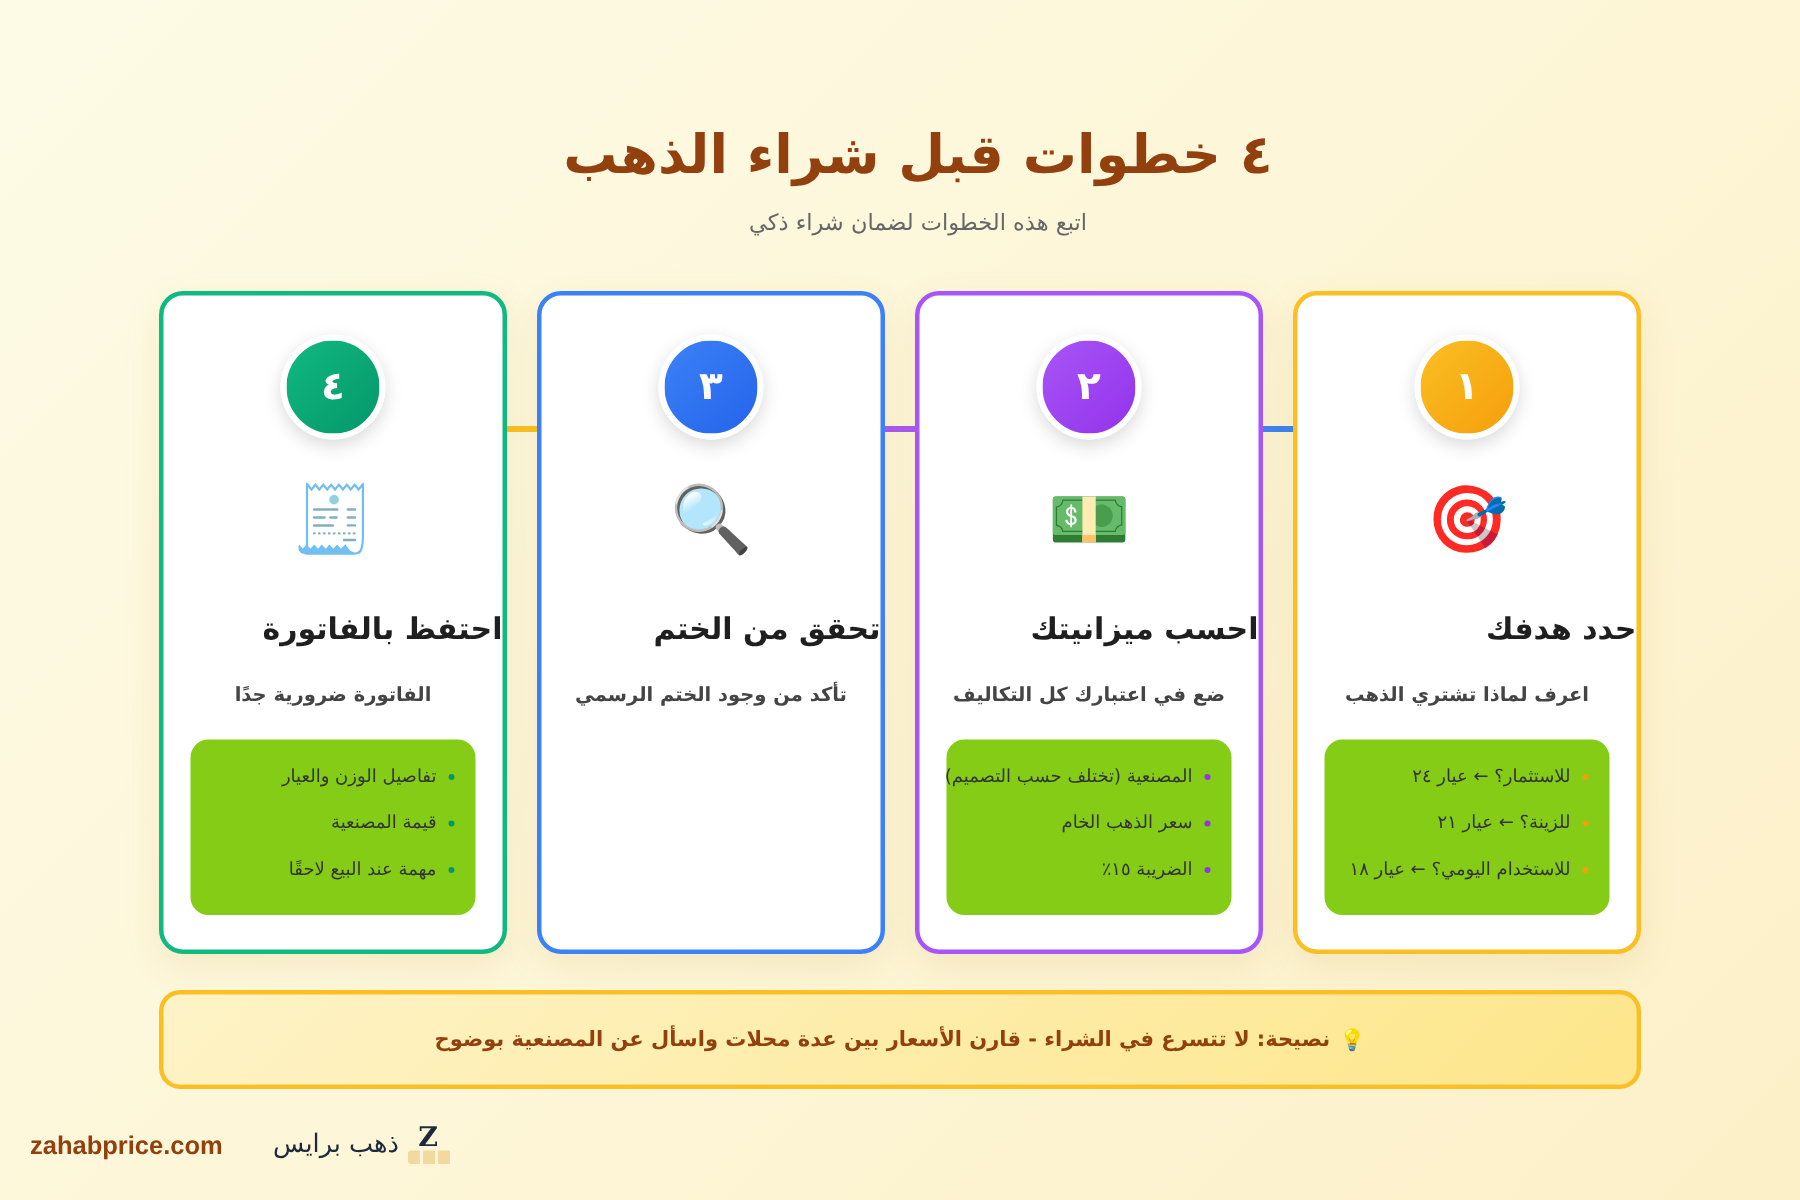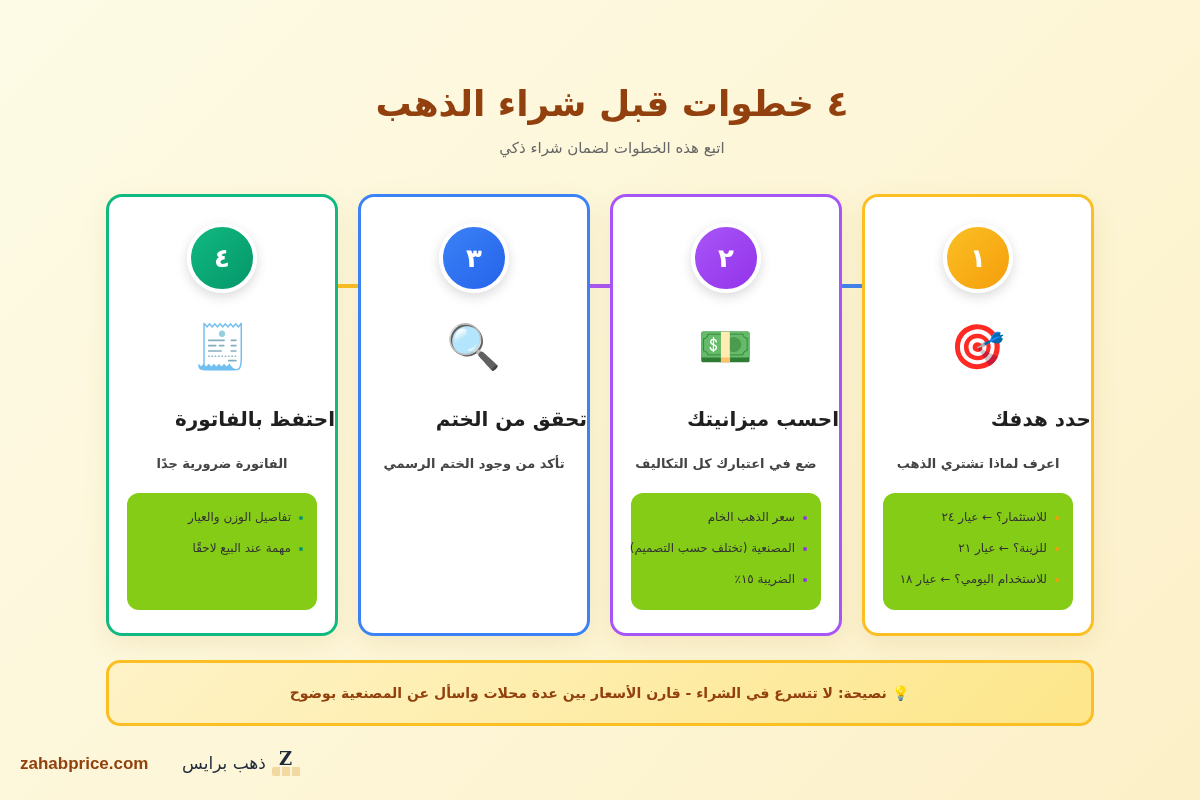--- a/index.html
+++ b/index.html
@@ -91,25 +91,25 @@
   </div>
 
   <div class="card" style="left:504px;border-color:#a855f7;">
     <div class="num-circle" style="background:linear-gradient(135deg,#a855f7,#9333ea);">٢</div>
     <div class="emoji">💵</div>
     <div class="card-title">احسب ميزانيتك</div>
     <div class="card-desc">ضع في اعتبارك كل التكاليف</div>
     <div class="list-box">
       <div class="list-item">
           <span class="bullet" style="background:#9333ea;"></span>
-          <span>سعر الذهب الخام</span>
+          <span>المصنعية (تختلف حسب التصميم)</span>
         </div>
       <div class="list-item">
           <span class="bullet" style="background:#9333ea;"></span>
-          <span>المصنعية (تختلف حسب التصميم)</span>
+          <span>سعر الذهب الخام</span>
         </div>
       <div class="list-item">
           <span class="bullet" style="background:#9333ea;"></span>
           <span>الضريبة ١٥٪</span>
         </div>
     </div>
   </div>
 
   <div class="card" style="left:252px;border-color:#3b82f6;">
     <div class="num-circle" style="background:linear-gradient(135deg,#3b82f6,#2563eb);">٣</div>
@@ -123,20 +123,24 @@
     <div class="emoji">🧾</div>
     <div class="card-title">احتفظ بالفاتورة</div>
     <div class="card-desc">الفاتورة ضرورية جدًا</div>
     <div class="list-box">
       <div class="list-item">
           <span class="bullet" style="background:#059669;"></span>
           <span>تفاصيل الوزن والعيار</span>
         </div>
       <div class="list-item">
           <span class="bullet" style="background:#059669;"></span>
+          <span>قيمة المصنعية</span>
+        </div>
+      <div class="list-item">
+          <span class="bullet" style="background:#059669;"></span>
           <span>مهمة عند البيع لاحقًا</span>
         </div>
     </div>
   </div>
 </div>
 
 <div class="tip">
   <span class="tip-icon">💡</span>
   <span>نصيحة: لا تتسرع في الشراء - قارن الأسعار بين عدة محلات واسأل عن المصنعية بوضوح</span>
 </div>

